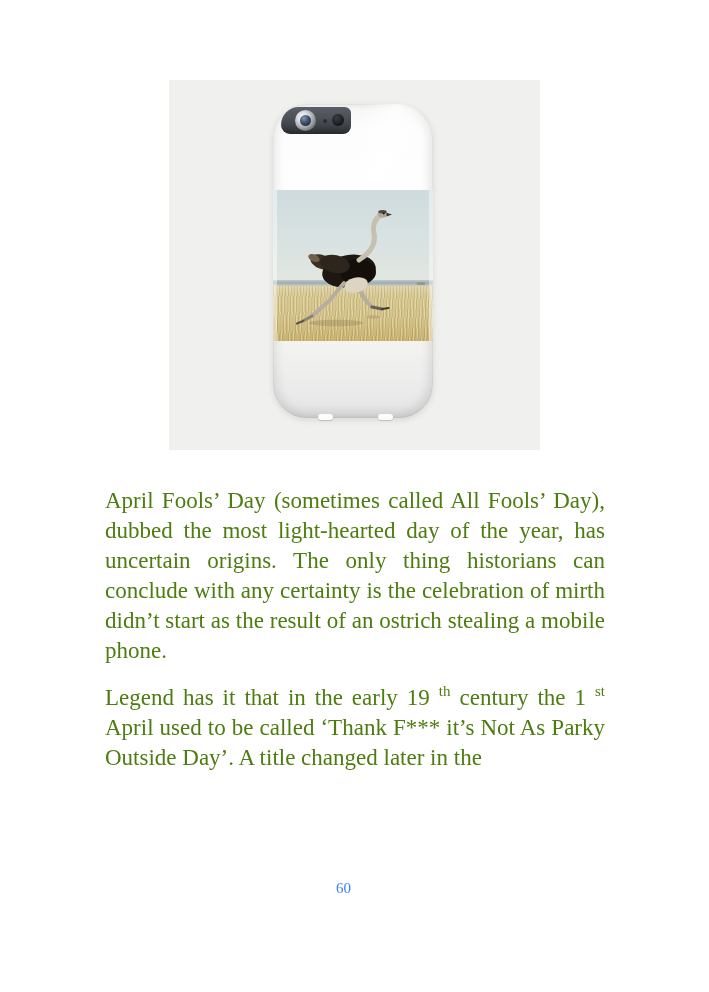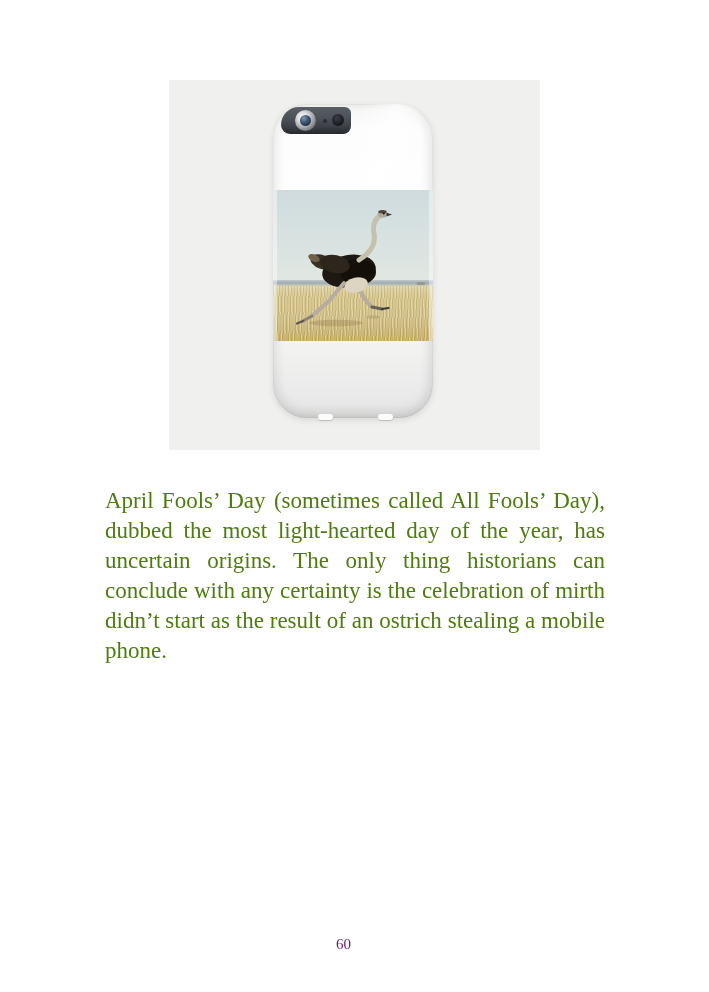--- a/index.html
+++ b/index.html
@@ -98,22 +98,22 @@
     font-size: 23px; line-height: 30px; color: #4d7c0f;
     text-align: justify;
   }
   .content p { margin: 0 0 17px 0; }
   .content sup {
     font-size: 65%; line-height: 0;
     vertical-align: baseline; position: relative; top: -0.58em;
   }
 
   .page-number {
-    position: absolute; left: 0; top: 936px; width: 687px;
-    text-align: center; font-size: 15px; color: #701a75;
+    position: absolute; left: 0; top: 880px; width: 687px;
+    text-align: center; font-size: 15px; color: #3b82f6;
   }
 </style>
 </head>
 <body>
 
 <div class="figure-frame">
   <div class="phone-case">
 
     <div class="camera-bar">
       <div class="camera-lens">
@@ -164,15 +164,16 @@
       <div class="photo-edge-r"></div>
     </div>
 
     <div class="port-notch notch-a"></div>
     <div class="port-notch notch-b"></div>
   </div>
 </div>
 
 <div class="content">
   <p><span>April Fools’ Day (sometimes called All Fools’ Day), dubbed the most light-hearted day of the year, has uncertain origins. The only thing historians can conclude with any certainty is the celebration of mirth didn’t start as the result of an ostrich stealing a mobile phone.</span></p>
+  <p><span>Legend has it that in the early 19&nbsp;</span><sup>th</sup><span> century the 1&nbsp;</span><sup>st</sup><span> April used to be called ‘Thank F*** it’s Not As Parky Outside Day’. A title changed later in the</span></p>
 </div>
 
 <div class="page-number">60</div>
 
 </body></html>

